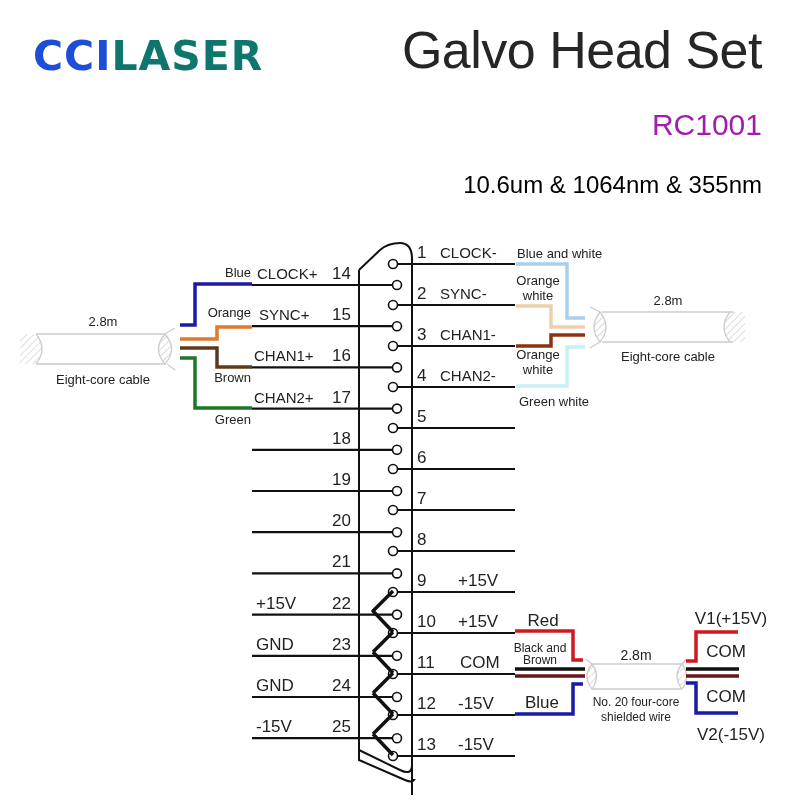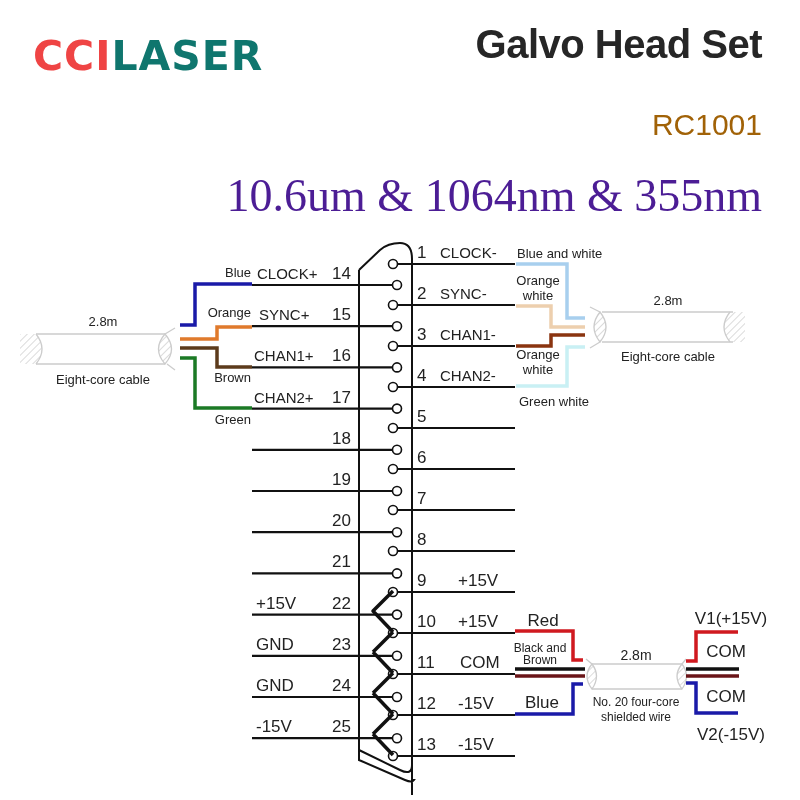--- a/index.html
+++ b/index.html
@@ -1,22 +1,22 @@
 <!DOCTYPE html>
 <html><head>
 <meta charset="utf-8">
 <style>
   html,body{margin:0;padding:0;background:#fff;}
   body{width:800px;height:800px;position:relative;overflow:hidden;font-family:"Liberation Sans","DejaVu Sans",sans-serif;color:#222;}
   .brand{position:absolute;left:33px;top:36px;font-family:"DejaVu Sans","Liberation Sans",sans-serif;font-weight:bold;font-size:41px;letter-spacing:1px;line-height:1;}
-  .brand .k{color:#ef4444;}
+  .brand .k{color:#1d4ed8;}
   .brand .r{color:#0f766e;}
-  .title{position:absolute;right:38px;top:24px;font-size:40px;font-weight:bold;color:#262626;letter-spacing:-0.5px;line-height:1;}
-  .model{position:absolute;right:38px;top:110px;font-size:30px;color:#a16207;line-height:1;}
-  .waves{position:absolute;right:38px;top:173px;font-size:46px;color:#4c1d95;line-height:1;font-family:Liberation Serif, serif;}
+  .title{position:absolute;right:38px;top:24px;font-size:52px;font-weight:normal;color:#262626;letter-spacing:-0.5px;line-height:1;}
+  .model{position:absolute;right:38px;top:110px;font-size:30px;color:#a21caf;line-height:1;}
+  .waves{position:absolute;right:38px;top:173px;font-size:24px;color:#000000;line-height:1;}
   svg{position:absolute;left:0;top:0;}
   svg text{font-family:"Liberation Sans","DejaVu Sans",sans-serif;fill:#222;}
 </style>
 </head>
 <body>
 
 <div class="brand"><span class="k">CCI</span><span class="r">LASER</span></div>
 <div class="title">Galvo Head Set</div>
 <div class="model">RC1001</div>
 <div class="waves">10.6um &amp; 1064nm &amp; 355nm</div>

